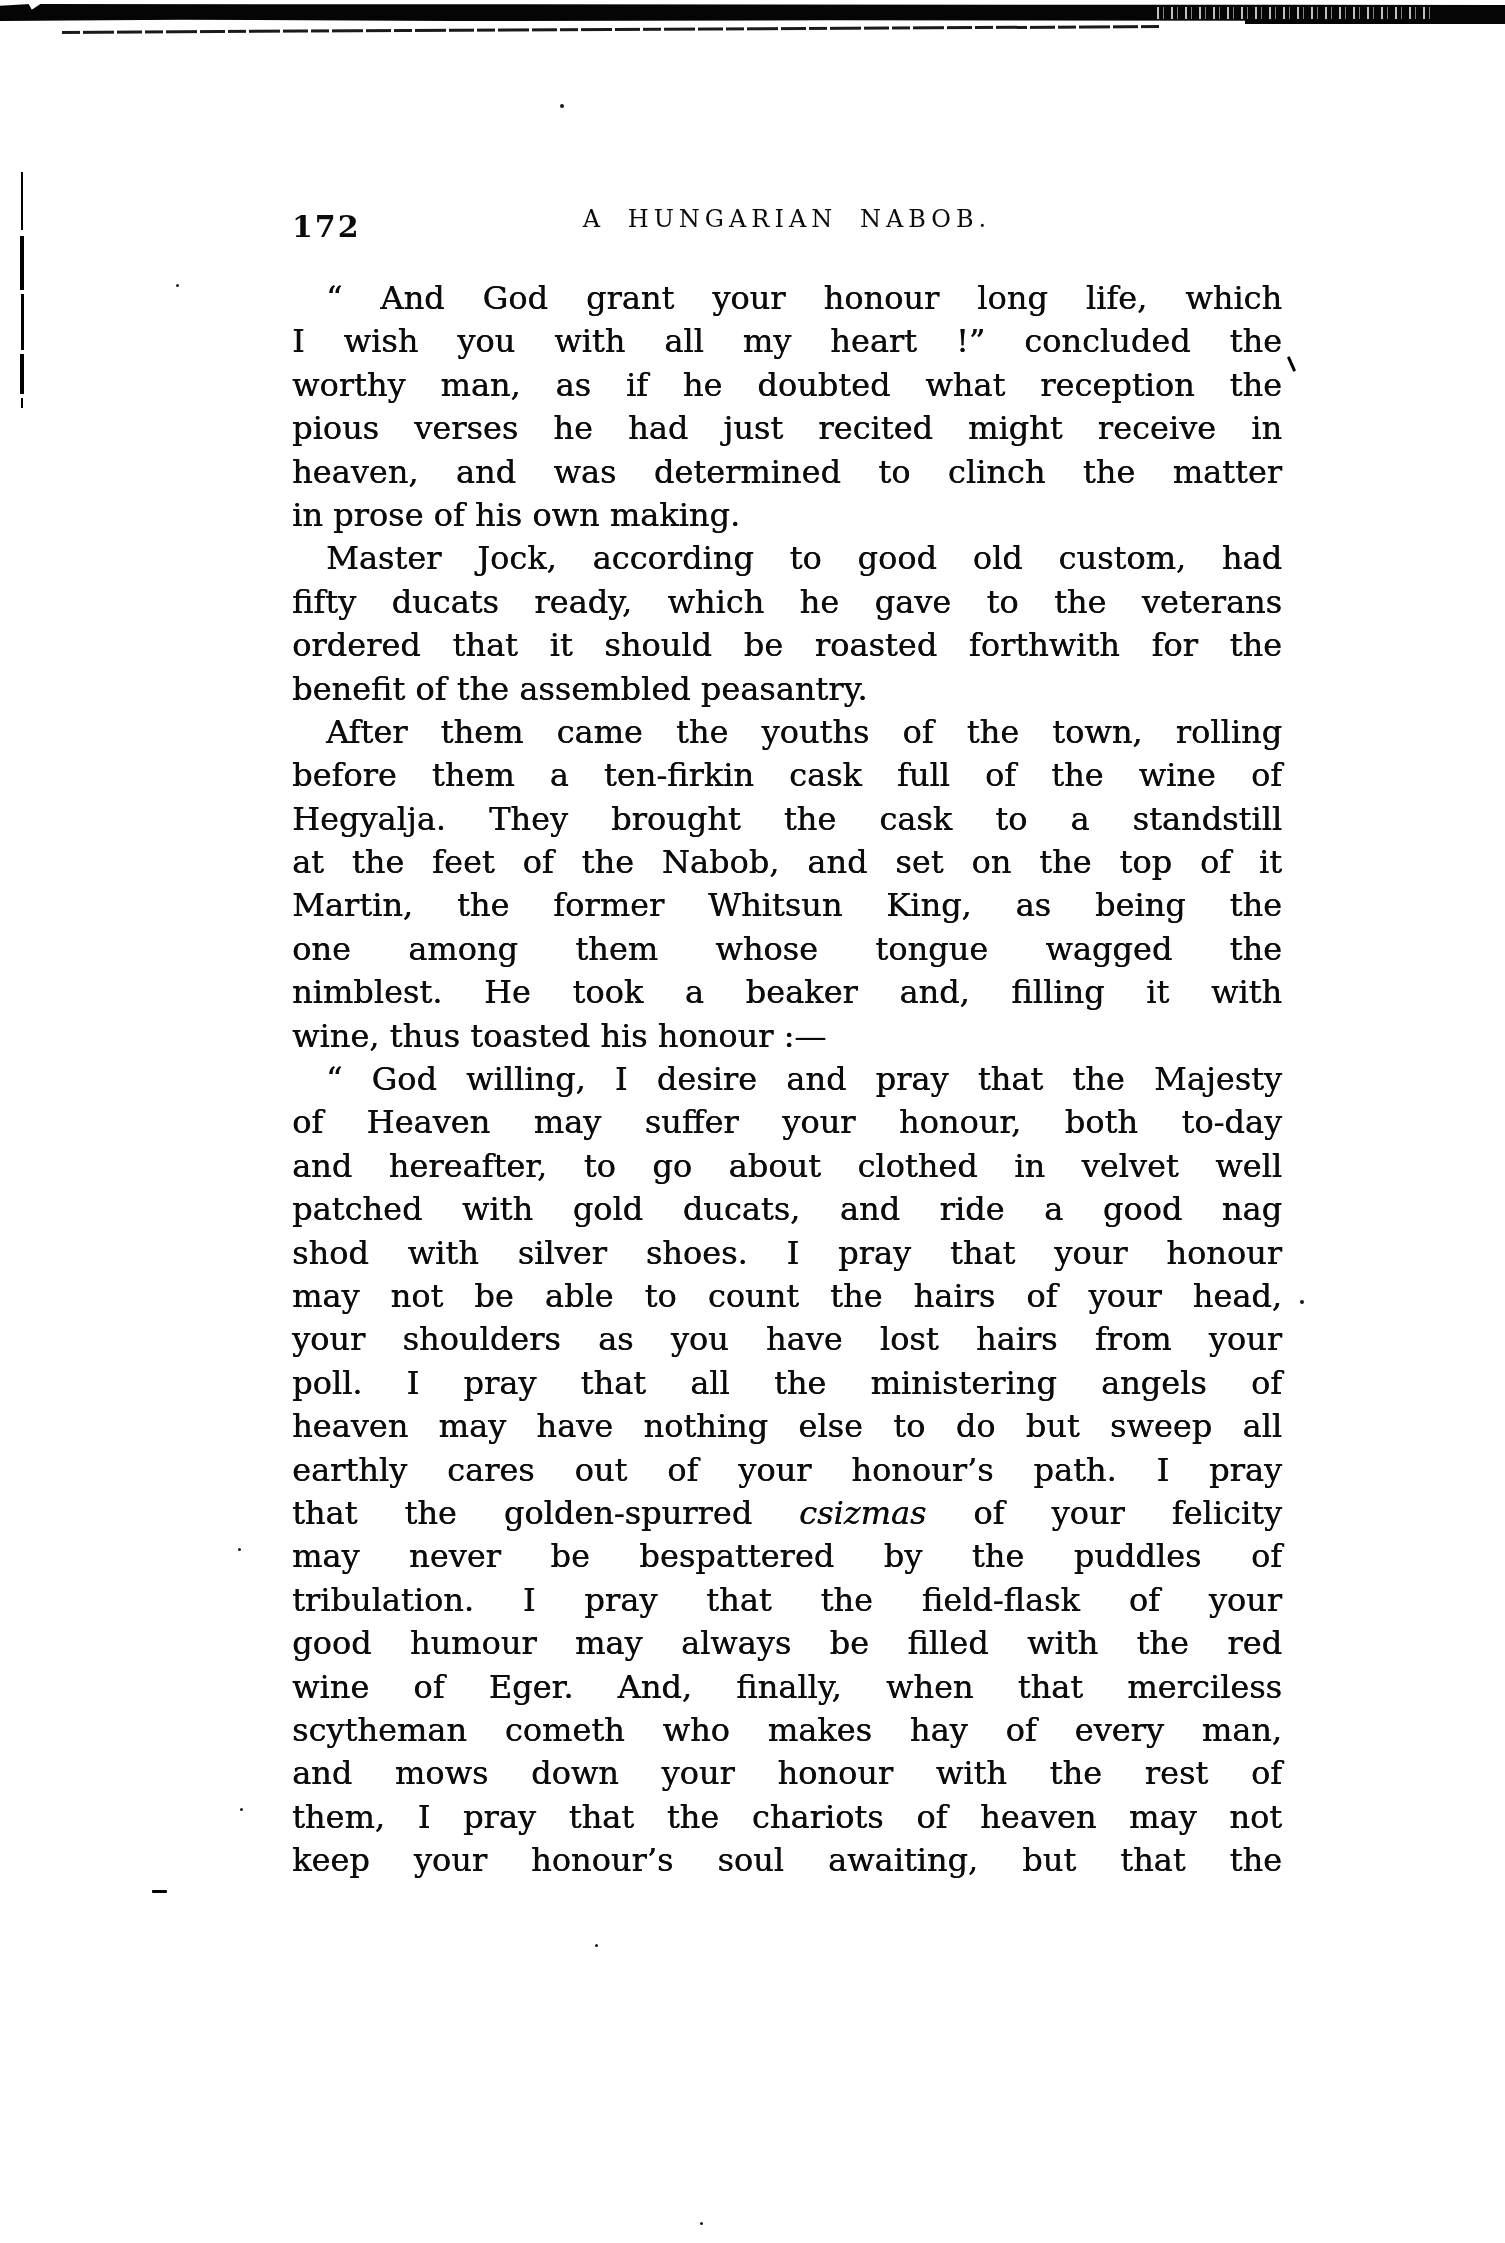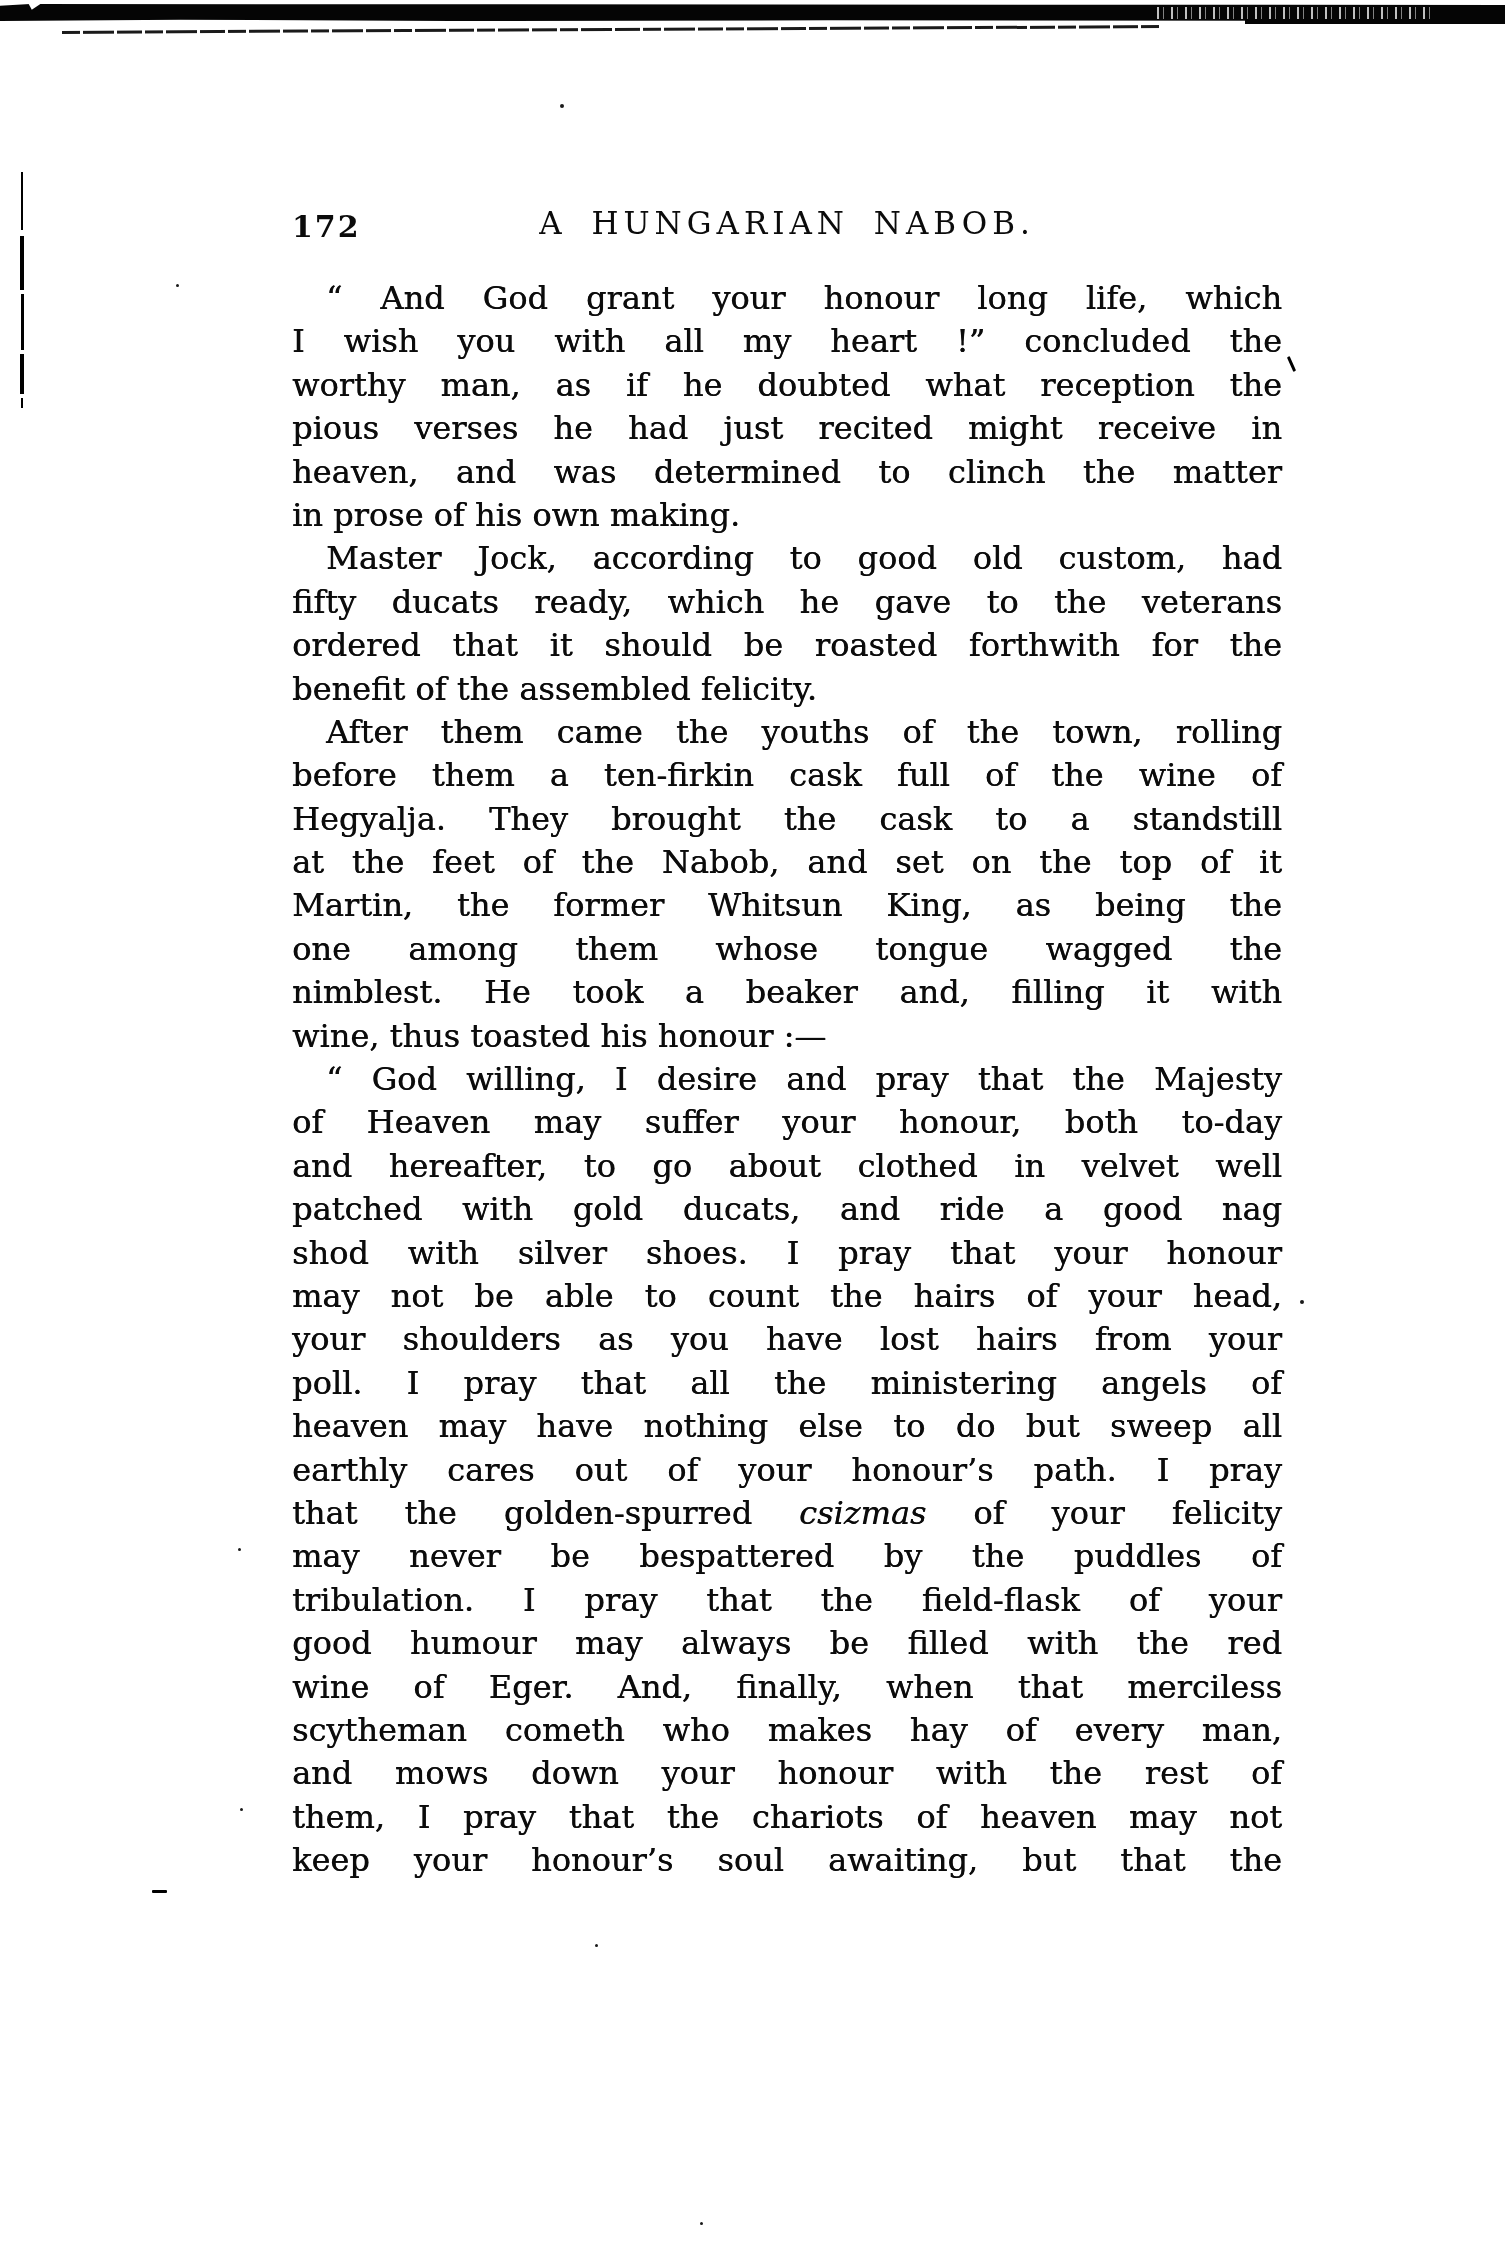--- a/index.html
+++ b/index.html
@@ -42,21 +42,21 @@
   
   .header{
     position:absolute;left:292px;top:203px;width:990px;height:42px;
   }
   .page-number{
     position:absolute;left:0;top:6px;
     font-size:30px;font-weight:bold;letter-spacing:2px;
   }
   .running-title{
     display:block;text-align:center;
-    font-size:31px;letter-spacing:5px;word-spacing:10px;
+    font-size:24px;letter-spacing:5px;word-spacing:10px;
     padding-top:2px;
   }
   .text-block{
     position:absolute;left:292px;top:277px;width:990px;
   }
   .line{
     height:43.4px;line-height:43.4px;font-size:32px;
     text-align:justify;text-align-last:justify;
     white-space:nowrap;
     text-shadow:0.4px 0.4px 0 #222;
@@ -98,21 +98,21 @@
 <div class="text-block">
     <div class="line indent"><span>“ And God grant your honour long life, which</span></div>
     <div class="line"><span>I wish you with all my heart !” concluded the</span></div>
     <div class="line"><span>worthy man, as if he doubted what reception the</span></div>
     <div class="line"><span>pious verses he had just recited might receive in</span></div>
     <div class="line"><span>heaven, and was determined to clinch the matter</span></div>
     <div class="line flush"><span>in prose of his own making.</span></div>
     <div class="line indent"><span>Master Jock, according to good old custom, had</span></div>
     <div class="line"><span>fifty ducats ready, which he gave to the veterans</span></div>
     <div class="line"><span>ordered that it should be roasted forthwith for the</span></div>
-    <div class="line flush"><span>benefit of the assembled felicity.</span></div>
+    <div class="line flush"><span>benefit of the assembled peasantry.</span></div>
     <div class="line indent"><span>After them came the youths of the town, rolling</span></div>
     <div class="line"><span>before them a ten-firkin cask full of the wine of</span></div>
     <div class="line"><span>Hegyalja.  They brought the cask to a standstill</span></div>
     <div class="line"><span>at the feet of the Nabob, and set on the top of it</span></div>
     <div class="line"><span>Martin, the former Whitsun King, as being the</span></div>
     <div class="line"><span>one among them whose tongue wagged the</span></div>
     <div class="line"><span>nimblest.  He took a beaker and, filling it with</span></div>
     <div class="line flush"><span>wine, thus toasted his honour :—</span></div>
     <div class="line indent"><span>“ God willing, I desire and pray that the Majesty</span></div>
     <div class="line"><span>of Heaven may suffer your honour, both to-day</span></div>

